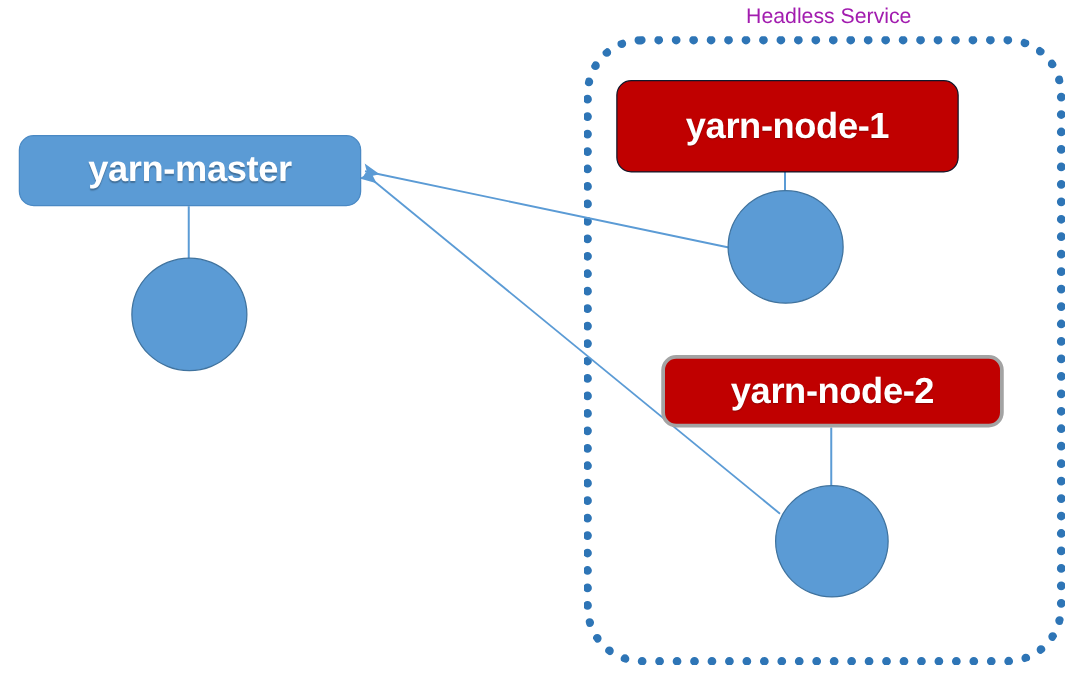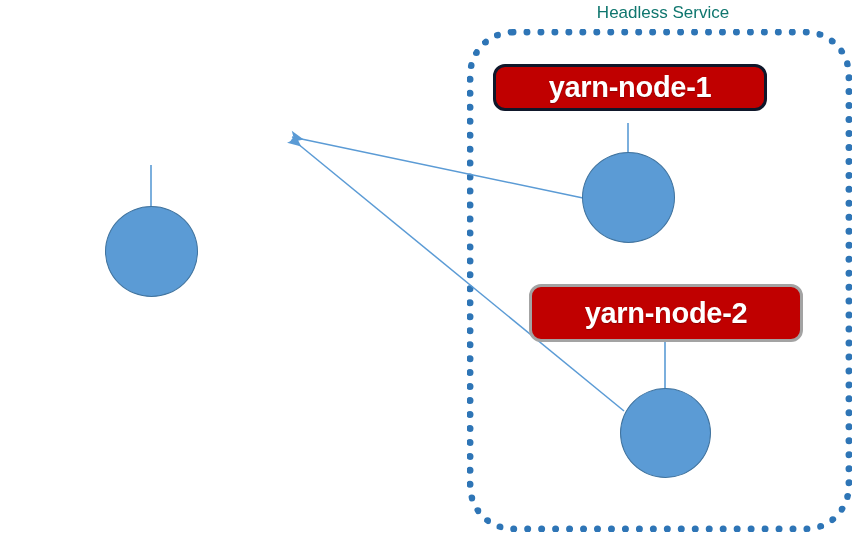--- a/index.html
+++ b/index.html
@@ -44,23 +44,23 @@
     width: 274px;
     height: 57px;
     background: #5B9BD5;
     border: 1px solid #4A89C4;
     font-size: 29px;
   }
   .node-worker-1 {
     left: 493px;
     top: 64px;
     width: 274px;
-    height: 47px;
+    height: 74px;
     background: #C00000;
-    border: 3px solid #0f172a;
+    border: 1px solid #0f172a;
     font-size: 29px;
   }
   .node-worker-2 {
     left: 529px;
     top: 284px;
     width: 274px;
     height: 58px;
     background: #C00000;
     border: 3px solid #a3a3a3;
     font-size: 29px;
@@ -100,21 +100,21 @@
     border: 7px dotted #2E75B6;
     border-radius: 46px;
   }
   #headless-service-label {
     position: absolute;
     left: 545px;
     top: 3px;
     width: 236px;
     text-align: center;
     font-size: 17px;
-    color: #0f766e;
+    color: #a21caf;
     white-space: nowrap;
   }
 </style>
 </head>
 <body>
 
 <div id="canvas">
 
   <div id="headless-service-group"></div>
 
@@ -135,18 +135,19 @@
 
     <line x1="583" y1="198" x2="292" y2="137" stroke="#5B9BD5" stroke-width="1.5" marker-end="url(#arrow-left)"></line>
 
     <line x1="624" y1="411" x2="292" y2="139" stroke="#5B9BD5" stroke-width="1.5" marker-end="url(#arrow-left)"></line>
   </svg>
 
   <div class="pod-circle circle-master"></div>
   <div class="pod-circle circle-worker-1"></div>
   <div class="pod-circle circle-worker-2"></div>
 
+  <div class="node-box node-master">yarn-master</div>
 
   <div class="node-box node-worker-1">yarn-node-1</div>
 
   <div class="node-box node-worker-2">yarn-node-2</div>
 
 </div>
 
 </body></html>

